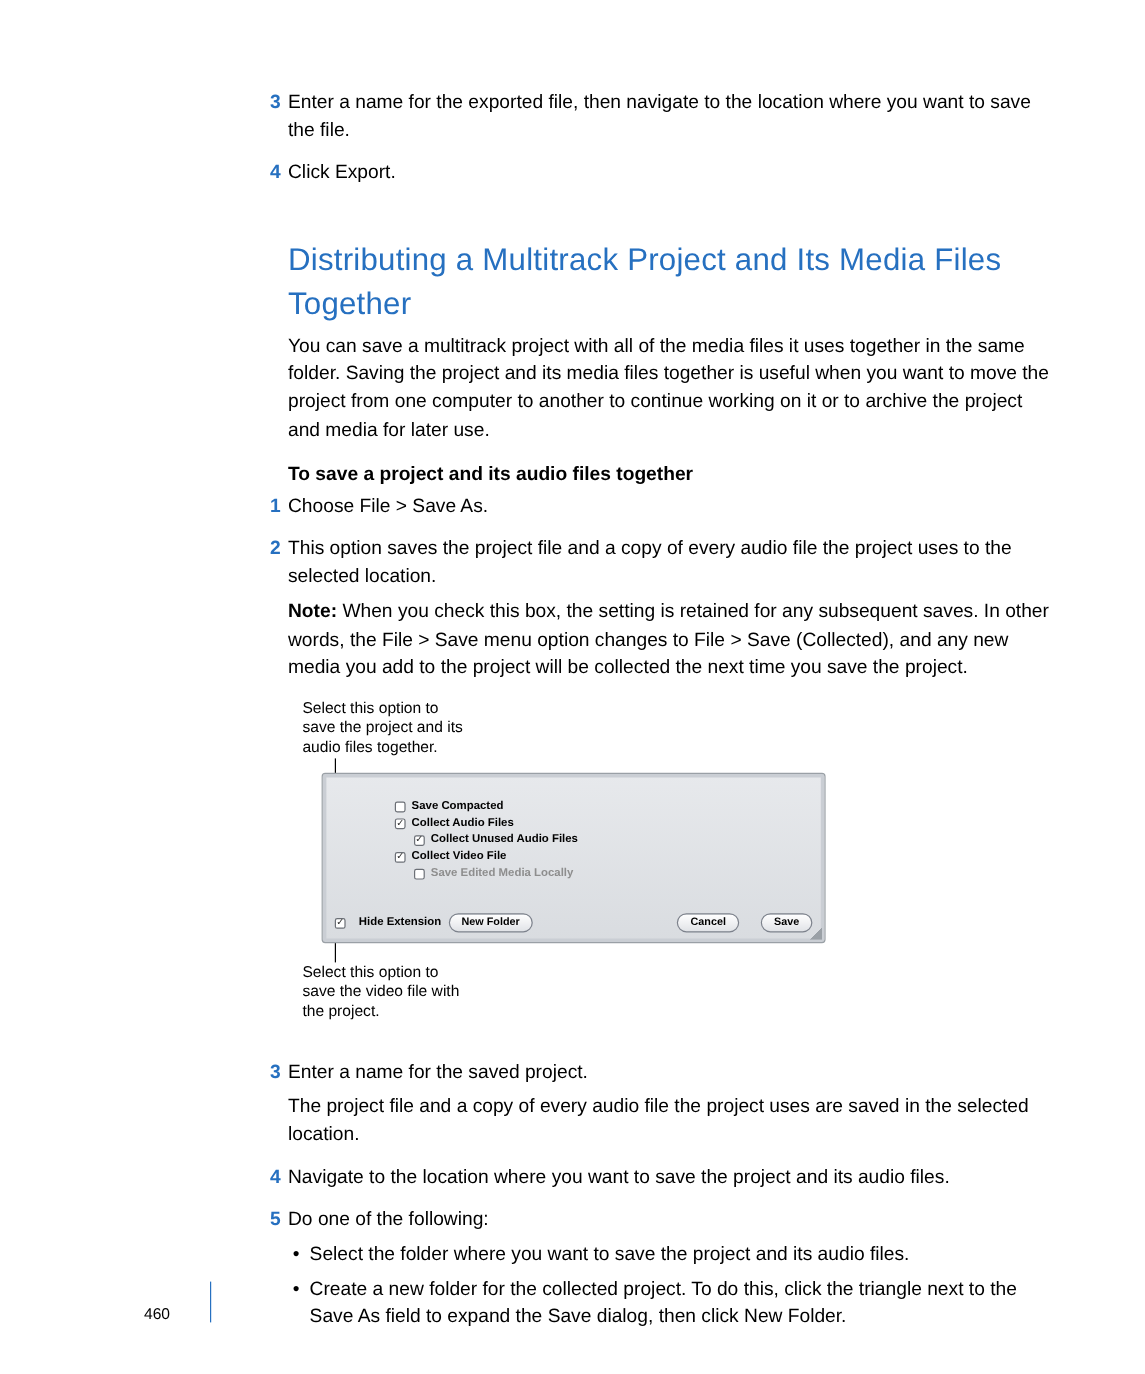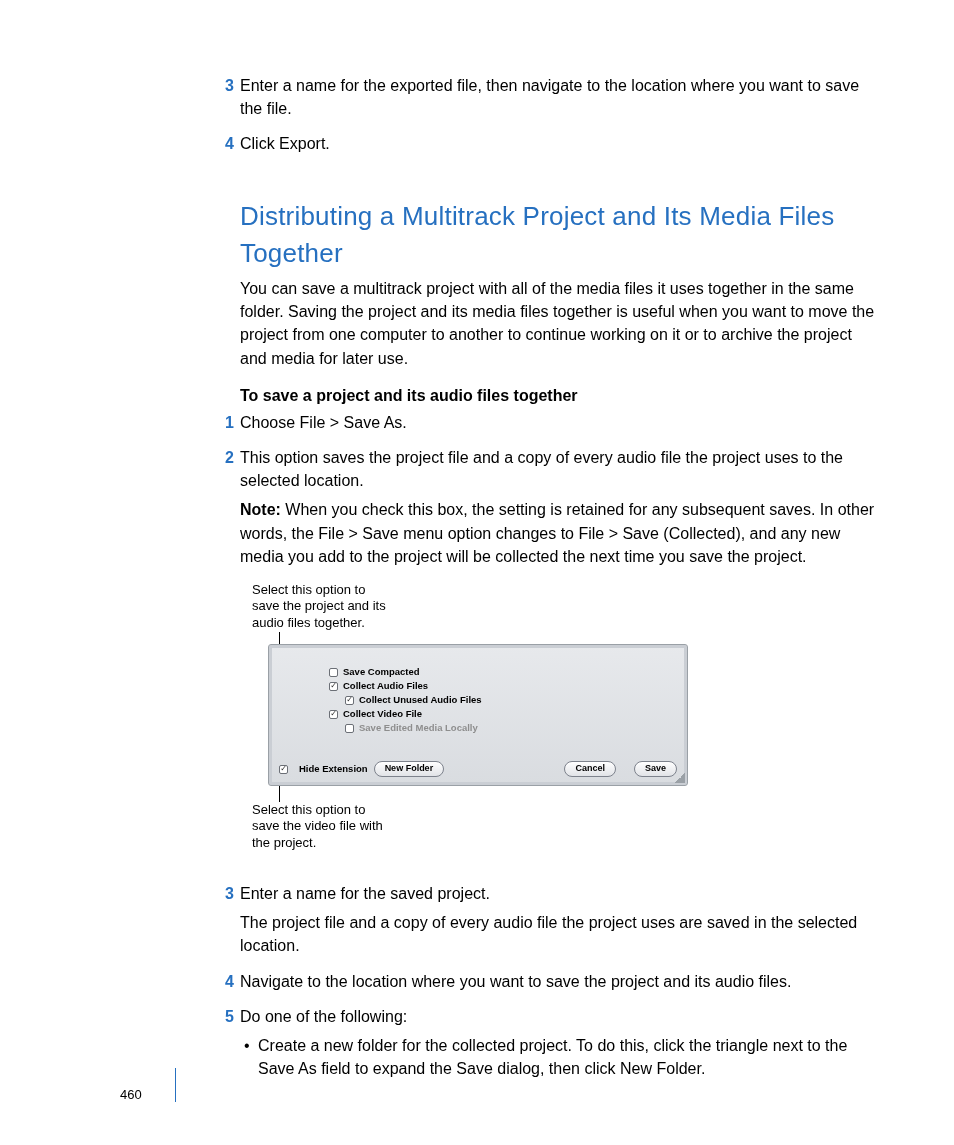--- a/index.html
+++ b/index.html
@@ -162,20 +162,21 @@
     <div class="step-num">4</div>
     <div class="step-body">
       <p>Navigate to the location where you want to save the project and its audio files.</p>
     </div>
   </div>
   <div class="step">
     <div class="step-num">5</div>
     <div class="step-body">
       <p>Do one of the following:</p>
       <ul class="bullets">
+        <li>Select the folder where you want to save the project and its audio files.</li>
         <li>Create a new folder for the collected project. To do this, click the triangle next to the Save As field to expand the Save dialog, then click New Folder.</li>
       </ul>
     </div>
   </div>
 
 </div>
 
 <div class="rule"></div>
 <div class="page-footer">
   <span class="page-num">460</span>

